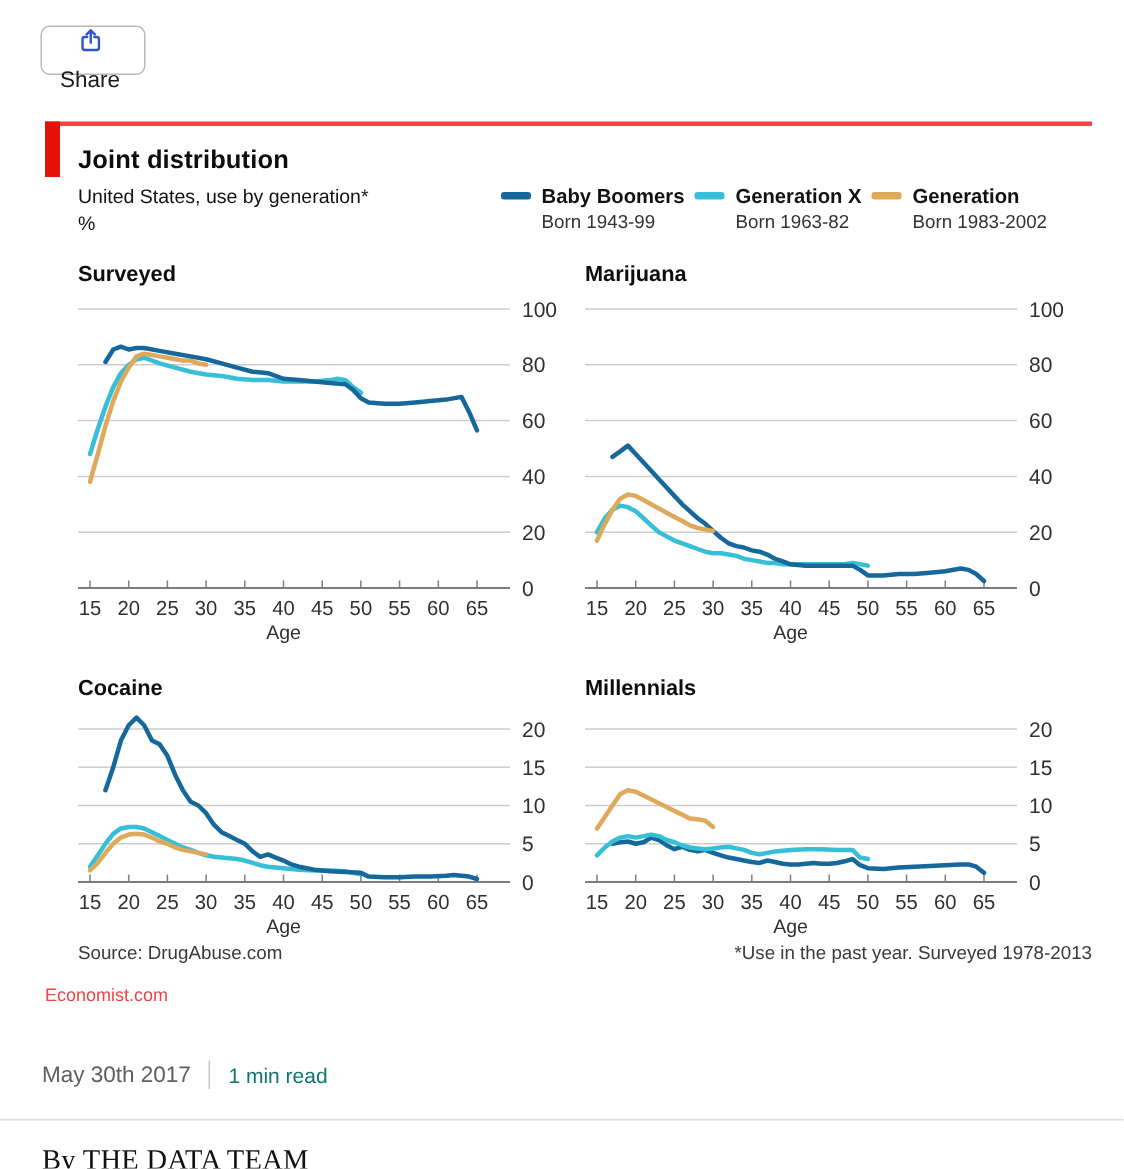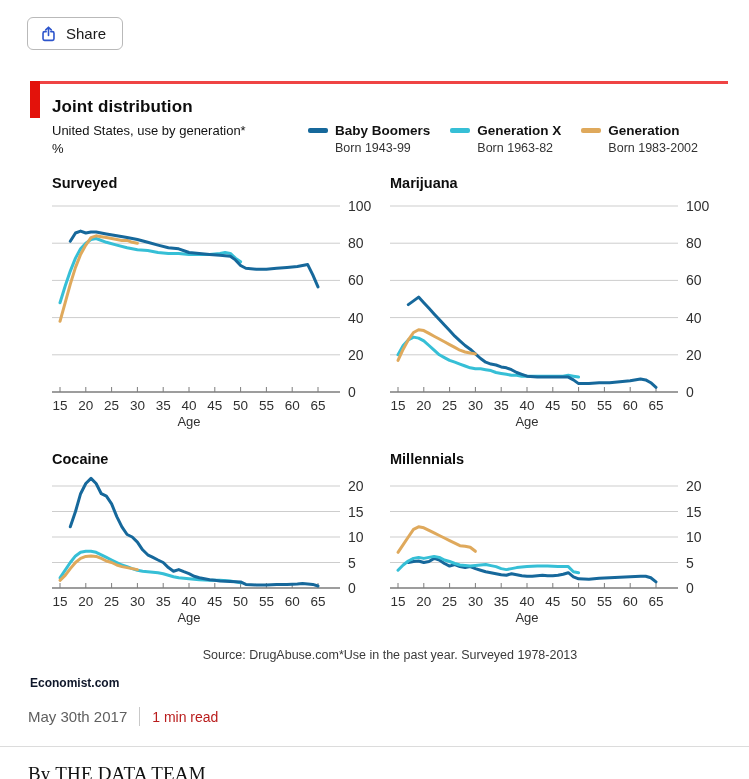--- a/index.html
+++ b/index.html
@@ -7,54 +7,54 @@
   body {
     width: 749px; height: 779px; position: relative; overflow: hidden;
     font-family: "Liberation Sans", sans-serif; color:#121212;
   }
 
   
   .share-btn {
     position:absolute; left:27px; top:17px; height:33px;
     display:flex; align-items:center; gap:9px; padding:0 16px 0 12px;
     background:#fff; border:1px solid #b9b9b9; border-radius:6px;
-    font-size:15px; color:#1a1a1a; cursor:pointer;
+    font-size:15px; color:#1a1a1a; cursor:pointer;flex-direction:column;
   }
   .share-btn svg { display:block; }
 
   
   .card { position:absolute; left:30px; top:81px; width:698px; border-top:3px solid #ef4444; }
   .red-tab { position:absolute; left:0; top:-3px; width:10px; height:37px; background:#E3120B; }
   .card-inner { padding-left:22px; }
 
   .card-header { display:flex; justify-content:space-between; margin-top:13px; }
   .chart-title { font-size:17px; font-weight:bold; color:#0d0d0d; letter-spacing:0.1px; }
   .chart-subtitle { font-size:13px; color:#121212; margin-top:6px; }
   .chart-unit { font-size:13px; color:#121212; margin-top:3px; }
 
-  .legend { display:flex; gap:20px; margin-top:26px; margin-right:30px; }
+  .legend { display:flex; gap:7px; margin-top:26px; margin-right:30px; }
   .legend-item { display:flex; gap:7px; }
   .legend-swatch { width:20px; height:5px; border-radius:2px; margin-top:5px; flex:none; }
   .legend-name { font-size:13.5px; font-weight:bold; color:#121212; }
   .legend-born { font-size:12.5px; color:#333; margin-top:3px; }
 
   .charts-grid {
     display:grid; grid-template-columns:338px 340px; row-gap:18px; margin-top:18px;
   }
   .panel-title { font-size:14.5px; font-weight:bold; color:#0d0d0d; line-height:18px; margin-bottom:4px; }
   .chart-cell svg { display:block; }
   .chart-cell svg text { font-family:"Liberation Sans", sans-serif; }
 
-  .source-row { display:flex; justify-content:center; margin-top:20px; font-size:12.5px; color:#3a3a3a; }
-  .economist-line { margin-top:14px; font-size:12px; color:#0f172a; padding-bottom:4px;font-weight:bold; }
+  .source-row { display:flex; justify-content:space-between; margin-top:0; font-size:12.5px; color:#3a3a3a; }
+  .economist-line { margin-top:14px; font-size:12px; color:#ef4444; padding-bottom:4px; }
 
   .meta-row { position:absolute; left:28px; top:707px; display:flex; align-items:center; gap:12px; }
   .meta-date { font-size:15px; color:#5f5f5f; }
   .meta-sep { width:1px; height:19px; background:#c9c9c9; }
-  .meta-read { font-size:14px; color:#b91c1c; }
+  .meta-read { font-size:14px; color:#0f766e; }
 
   .divider { position:absolute; left:0; top:746px; width:749px; height:1px; background:#dcdcdc; }
 
   .byline { position:absolute; left:28px; top:763px; font-family:"Liberation Serif", serif;
             font-size:19px; color:#111; letter-spacing:0.2px; }
 </style>
 </head>
 <body>
 
 <button class="share-btn">

